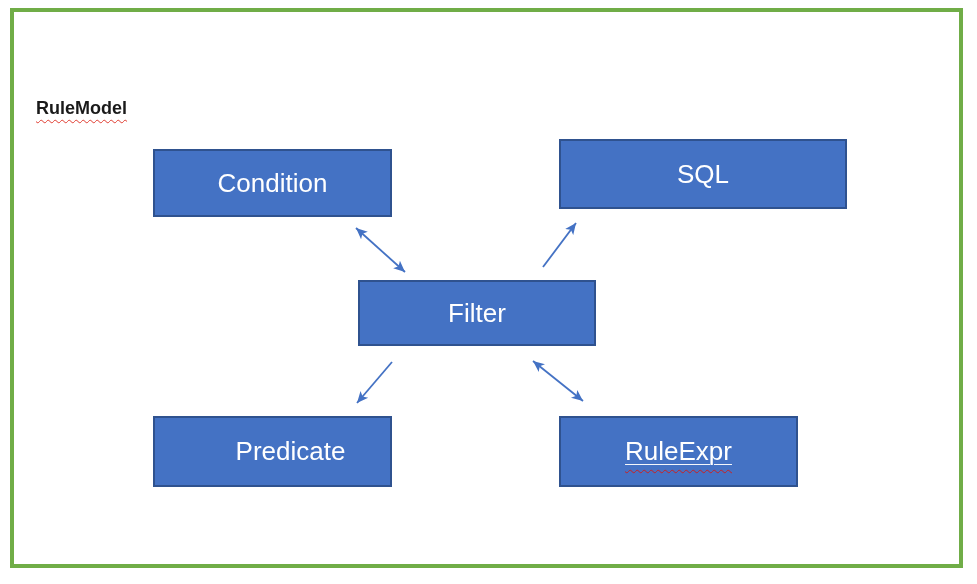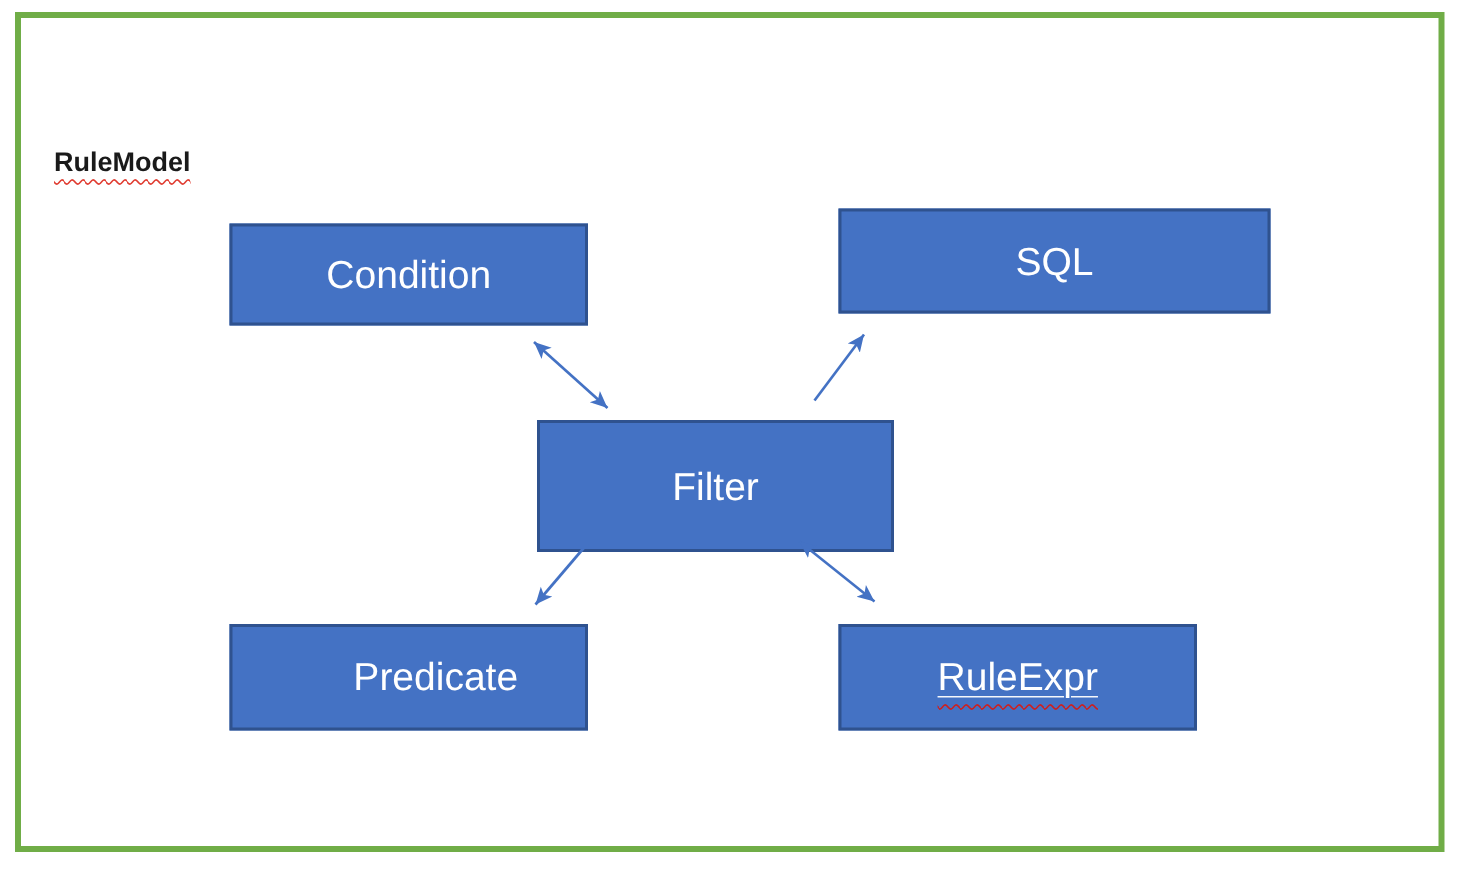--- a/index.html
+++ b/index.html
@@ -48,21 +48,21 @@
     color: #ffffff;
     font-size: 26px;
     font-weight: 400;
     display: flex;
     align-items: center;
     justify-content: center;
     text-align: center;
   }
   .node-condition { left: 153px; top: 149px; width: 239px; height: 68px; }
   .node-sql       { left: 559px; top: 139px; width: 288px; height: 70px; }
-  .node-filter    { left: 358px; top: 280px; width: 238px; height: 88px; }
+  .node-filter    { left: 358px; top: 280px; width: 238px; height: 66px; }
   .node-predicate { left: 153px; top: 416px; width: 239px; height: 71px; padding-left: 36px; }
   .node-ruleexpr  { left: 559px; top: 416px; width: 239px; height: 71px; }
 
   
   .squiggle-wrap {
     text-decoration-line: underline;
     text-decoration-style: wavy;
     text-decoration-color: #cc1f1f;
     text-decoration-thickness: 1px;
     text-underline-offset: 9px;

